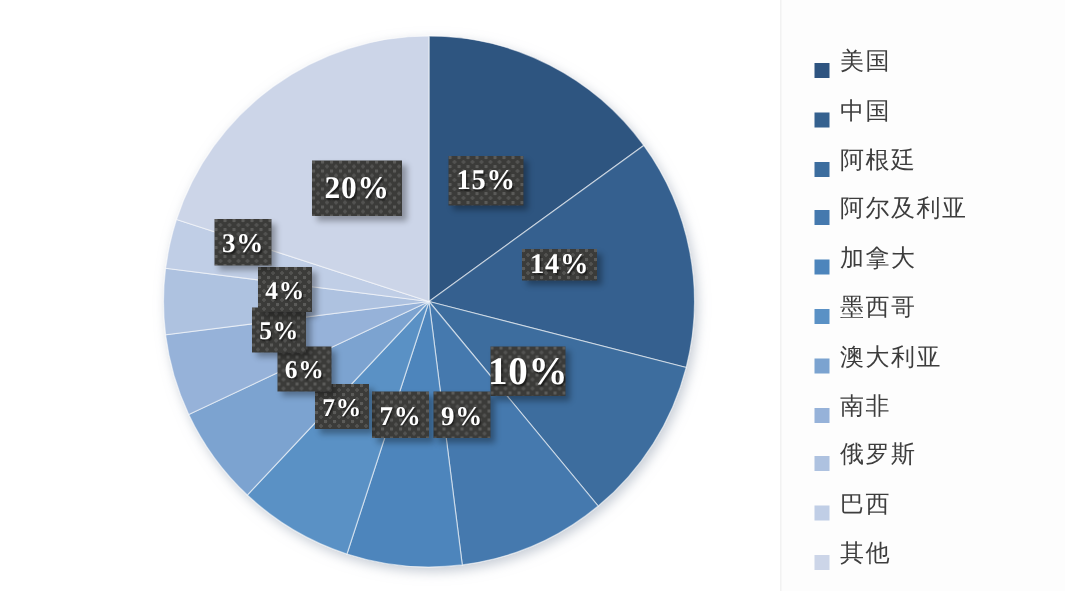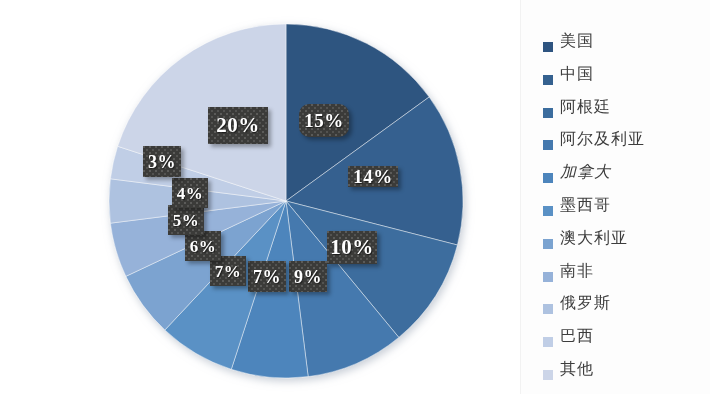--- a/index.html
+++ b/index.html
@@ -107,23 +107,23 @@
           <path d="M 286 201 L 308.1839823408818 376.6043021326626 A 177 177 0 0 1 231.30399199563428 369.33700338424217 Z" fill="#4d85bc" stroke="rgba(255,255,255,0.55)" stroke-width="0.8"></path>
           <path d="M 286 201 L 231.30399199563428 369.33700338424217 A 177 177 0 0 1 164.8351622506221 330.02744705358987 Z" fill="#5a91c5" stroke="rgba(255,255,255,0.55)" stroke-width="0.8"></path>
           <path d="M 286 201 L 164.8351622506221 330.02744705358987 A 177 177 0 0 1 125.84561171351453 276.36293460701785 Z" fill="#7ba3d0" stroke="rgba(255,255,255,0.55)" stroke-width="0.8"></path>
           <path d="M 286 201 L 125.84561171351453 276.36293460701785 A 177 177 0 0 1 110.39569786733745 223.1839823408819 Z" fill="#96b2d9" stroke="rgba(255,255,255,0.55)" stroke-width="0.8"></path>
           <path d="M 286 201 L 110.39569786733745 223.1839823408819 A 177 177 0 0 1 110.39569786733742 178.81601765911813 Z" fill="#aec2e0" stroke="rgba(255,255,255,0.55)" stroke-width="0.8"></path>
           <path d="M 286 201 L 110.39569786733742 178.81601765911813 A 177 177 0 0 1 117.66299661575783 146.30399199563425 Z" fill="#c0cee6" stroke="rgba(255,255,255,0.55)" stroke-width="0.8"></path>
           <path d="M 286 201 L 117.66299661575783 146.30399199563425 A 177 177 0 0 1 285.99999999999994 24 Z" fill="#ccd5e8" stroke="rgba(255,255,255,0.55)" stroke-width="0.8"></path>
         </g>
     </svg>
     <div id="label-layer">
-        <div class="data-label" style="left: 299px; top: 104px; width: 50px; height: 33px; font-size: 19px; border-radius: 10px;">15%</div>
+        <div class="data-label" style="left: 299px; top: 104px; width: 50px; height: 33px; font-size: 19px;">15%</div>
         <div class="data-label" style="left: 348px; top: 166px; width: 50px; height: 21px; font-size: 19px;">14%</div>
-        <div class="data-label" style="left: 327px; top: 231px; width: 50px; height: 33px; font-size: 21px;">10%</div>
+        <div class="data-label" style="left: 327px; top: 231px; width: 50px; height: 33px; font-size: 26px;">10%</div>
         <div class="data-label" style="left: 289px; top: 261px; width: 38px; height: 31px; font-size: 18px;">9%</div>
         <div class="data-label" style="left: 248px; top: 261px; width: 38px; height: 31px; font-size: 18px;">7%</div>
         <div class="data-label" style="left: 210px; top: 256px; width: 36px; height: 30px; font-size: 17px;">7%</div>
         <div class="data-label" style="left: 185px; top: 231px; width: 36px; height: 30px; font-size: 17px;">6%</div>
         <div class="data-label" style="left: 168px; top: 205px; width: 36px; height: 30px; font-size: 17px;">5%</div>
         <div class="data-label" style="left: 172px; top: 178px; width: 36px; height: 30px; font-size: 17px;">4%</div>
         <div class="data-label" style="left: 143px; top: 146px; width: 38px; height: 31px; font-size: 18px;">3%</div>
         <div class="data-label" style="left: 208px; top: 107px; width: 60px; height: 37px; font-size: 21px;">20%</div>
       </div>
   </div>
@@ -138,21 +138,21 @@
         <span class="legend-label">阿根廷</span>
       </div>
       <div class="legend-item" style="top: 58.8px;">
         <span class="legend-swatch" style="background: rgb(53, 97, 143);"></span>
         <span class="legend-label">中国</span>
       </div>
       <div class="legend-item" style="top: 124.4px;">
         <span class="legend-swatch" style="background: rgb(69, 121, 174);"></span>
         <span class="legend-label">阿尔及利亚</span>
       </div>
-      <div class="legend-item" style="top: 157.2px; font-style: italic;">
+      <div class="legend-item" style="top: 157.2px;">
         <span class="legend-swatch" style="background: rgb(77, 133, 188);"></span>
         <span class="legend-label">加拿大</span>
       </div>
       <div class="legend-item" style="top: 222.8px;">
         <span class="legend-swatch" style="background: rgb(123, 163, 208);"></span>
         <span class="legend-label">澳大利亚</span>
       </div>
       <div class="legend-item" style="top: 190px;">
         <span class="legend-swatch" style="background: rgb(90, 145, 197);"></span>
         <span class="legend-label">墨西哥</span>

